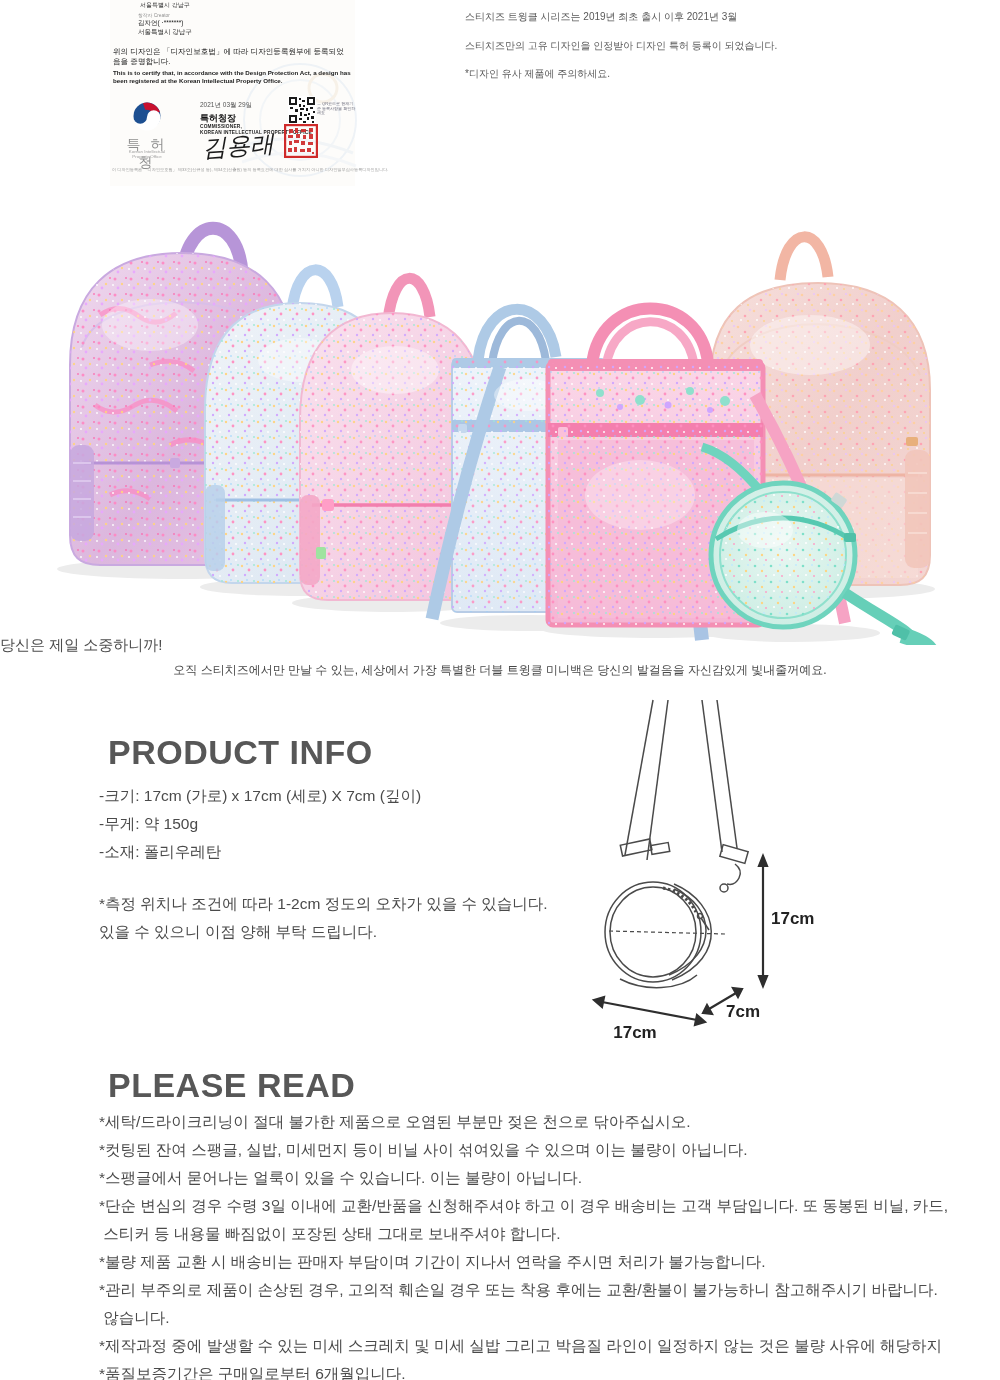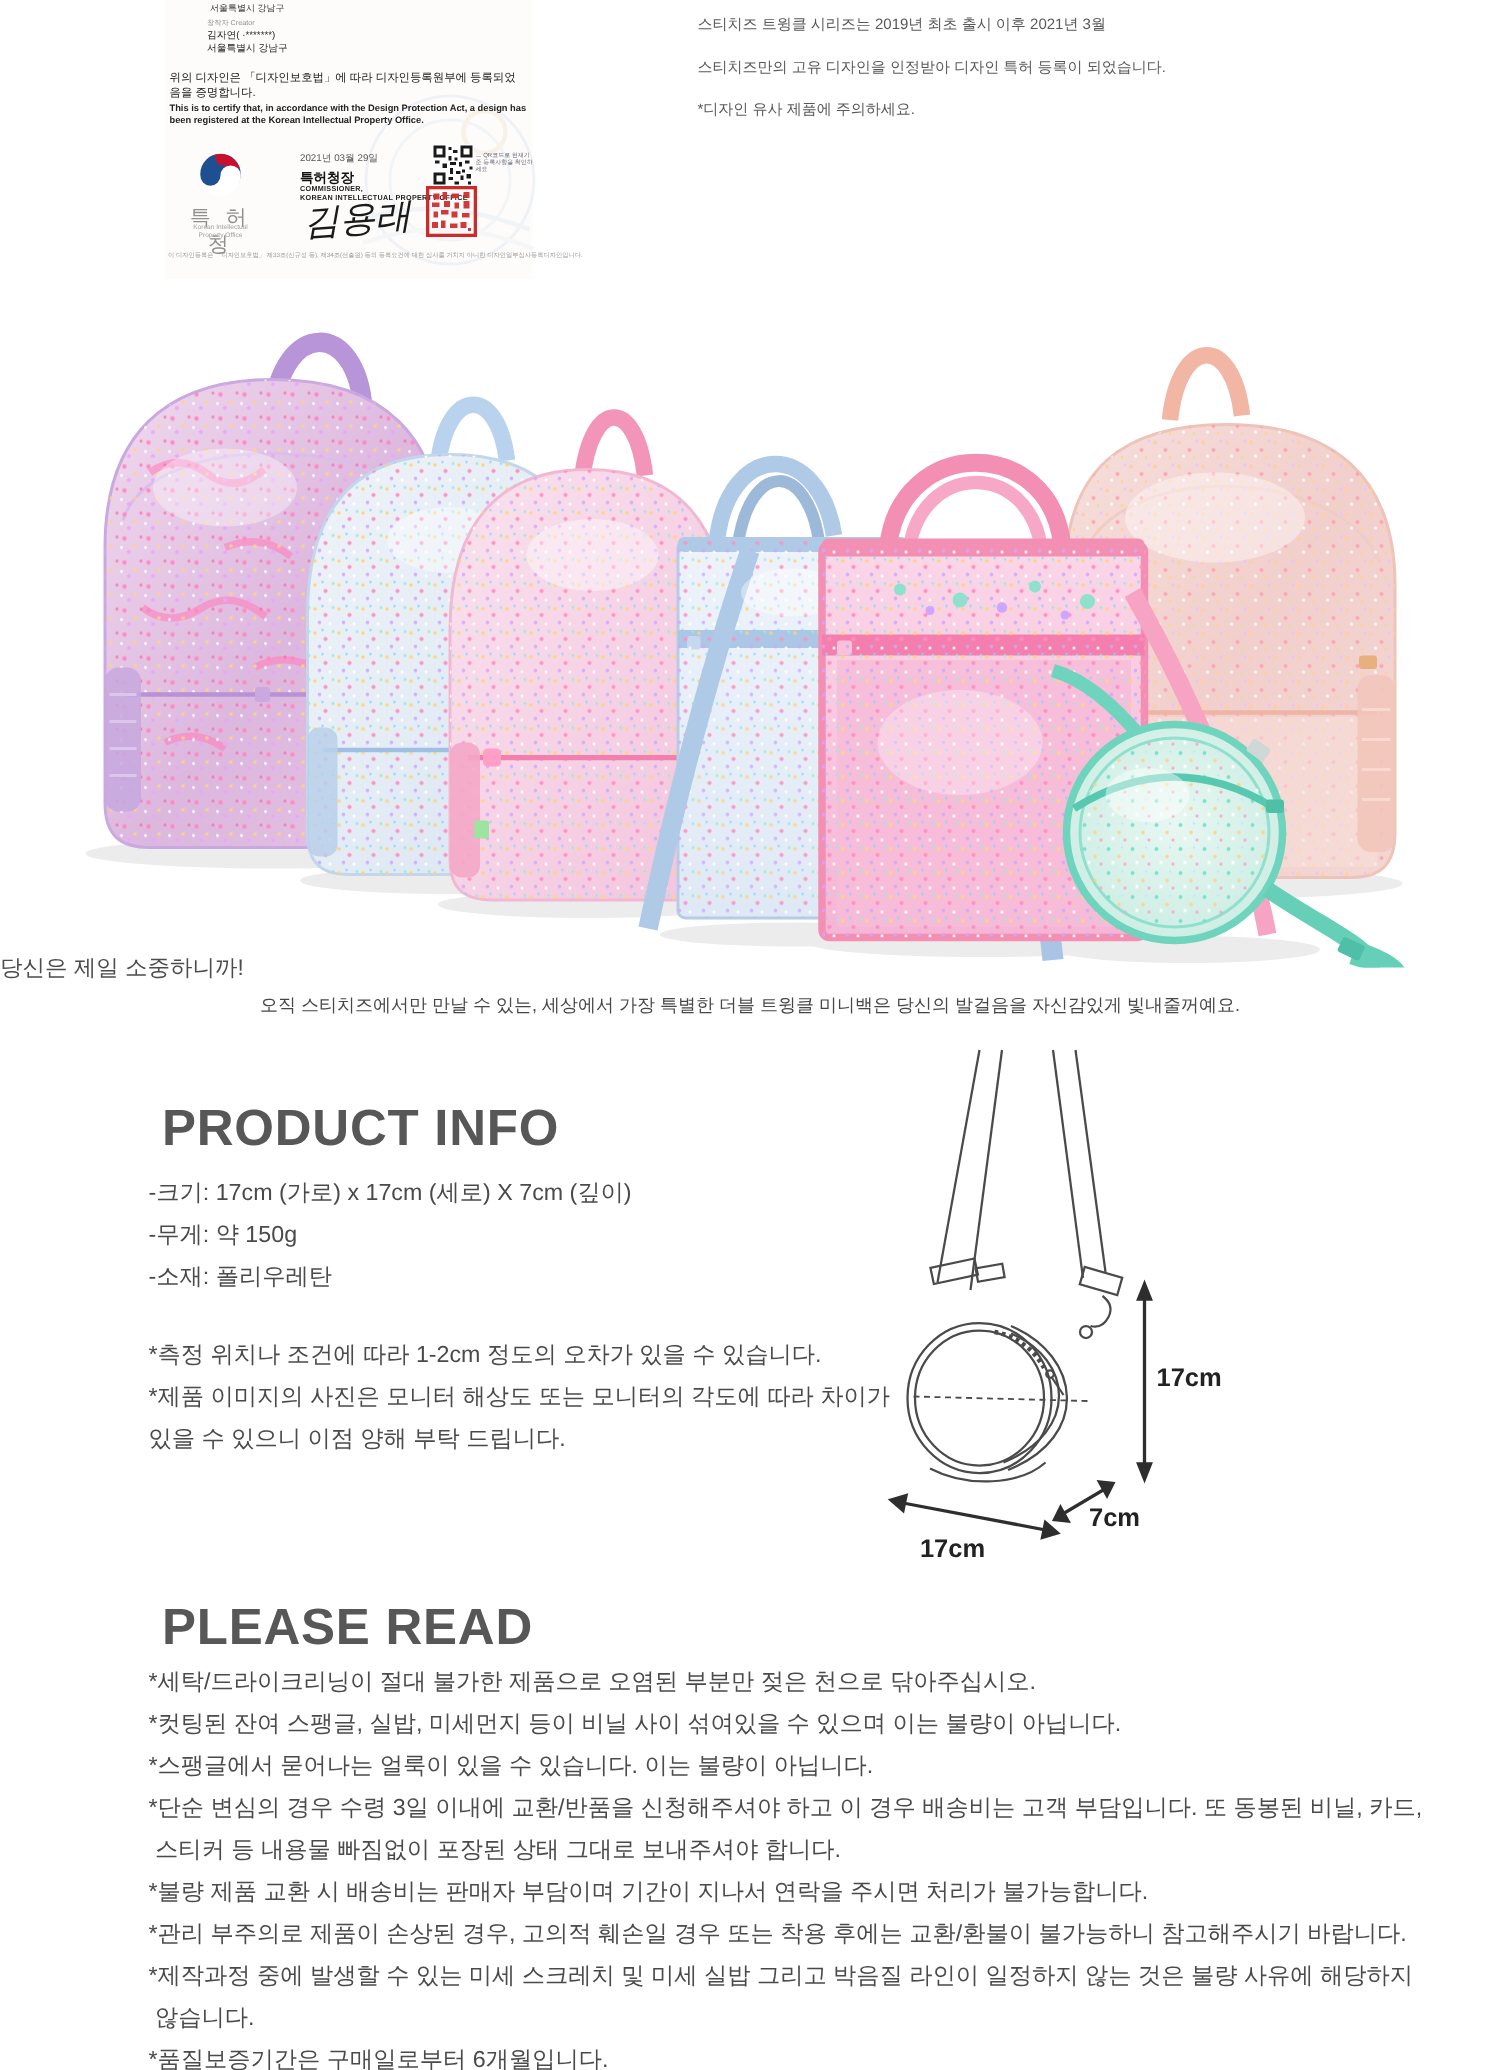--- a/index.html
+++ b/index.html
@@ -341,21 +341,20 @@
   <div class="tag2">오직 스티치즈에서만 만날 수 있는, 세상에서 가장 특별한 더블 트윙클 미니백은 당신의 발걸음을 자신감있게 빛내줄꺼예요.</div>
 
   <div class="h2 pi">PRODUCT INFO</div>
   <div class="lines info-list">
     <div>-크기: 17cm (가로) x 17cm (세로) X 7cm (깊이)</div>
     <div>-무게: 약 150g</div>
     <div>-소재: 폴리우레탄</div>
   </div>
   <div class="lines note-list">
     <div>*측정 위치나 조건에 따라 1-2cm 정도의 오차가 있을 수 있습니다.</div>
-    <div>*제품 이미지의 사진은 모니터 해상도 또는 모니터의 각도에 따라 차이가</div>
     <div>있을 수 있으니 이점 양해 부탁 드립니다.</div>
   </div>
 
   <div class="diagram">
   <svg width="340" height="360" viewBox="0 0 340 360">
     <g fill="none" stroke="#4a4a4a" stroke-width="1.5">
 
       <line x1="78" y1="10" x2="50" y2="165"></line>
           <line x1="93" y1="10" x2="72" y2="170"></line>
       <line x1="127" y1="10" x2="147" y2="162"></line>
@@ -403,18 +402,18 @@
 
   <div class="h2 pr">PLEASE READ</div>
   <div class="lines read-list">
     <div>*세탁/드라이크리닝이 절대 불가한 제품으로 오염된 부분만 젖은 천으로 닦아주십시오.</div>
     <div>*컷팅된 잔여 스팽글, 실밥, 미세먼지 등이 비닐 사이 섞여있을 수 있으며 이는 불량이 아닙니다.</div>
     <div>*스팽글에서 묻어나는 얼룩이 있을 수 있습니다. 이는 불량이 아닙니다.</div>
     <div>*단순 변심의 경우 수령 3일 이내에 교환/반품을 신청해주셔야 하고 이 경우 배송비는 고객 부담입니다. 또 동봉된 비닐, 카드,</div>
     <div> 스티커 등 내용물 빠짐없이 포장된 상태 그대로 보내주셔야 합니다.</div>
     <div>*불량 제품 교환 시 배송비는 판매자 부담이며 기간이 지나서 연락을 주시면 처리가 불가능합니다.</div>
     <div>*관리 부주의로 제품이 손상된 경우, 고의적 훼손일 경우 또는 착용 후에는 교환/환불이 불가능하니 참고해주시기 바랍니다.</div>
+    <div> 않습니다.</div>
     <div>*제작과정 중에 발생할 수 있는 미세 스크레치 및 미세 실밥 그리고 박음질 라인이 일정하지 않는 것은 불량 사유에 해당하지</div>
-    <div> 않습니다.</div>
     <div>*품질보증기간은 구매일로부터 6개월입니다.</div>
   </div>
 
 </div>
 
 </body></html>

